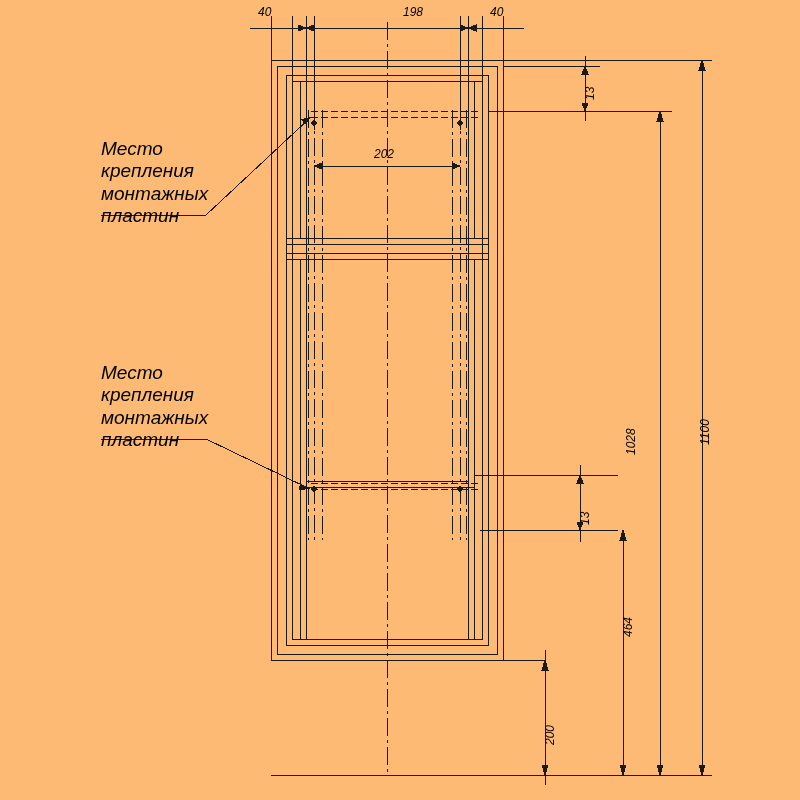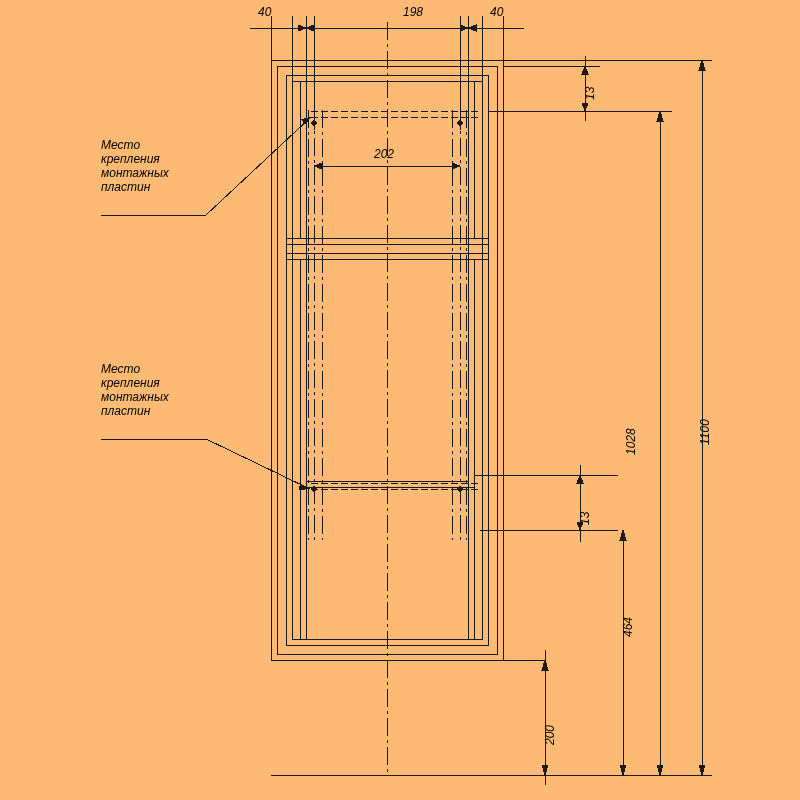--- a/index.html
+++ b/index.html
@@ -27,21 +27,21 @@
     font-family: "Liberation Sans", sans-serif;
     font-style: italic;
     color: #000000;
     white-space: pre;
     line-height: 1.18;
   }
   .dim-label {
     font-size: 12px;
   }
   .note-label {
-    font-size: 12px;
+    font-size: 19px;
   }
   .vert {
     transform-origin: 0 0;
     transform: rotate(-90deg);
   }
 </style>
 </head>
 <body>
 
 <div id="canvas">

